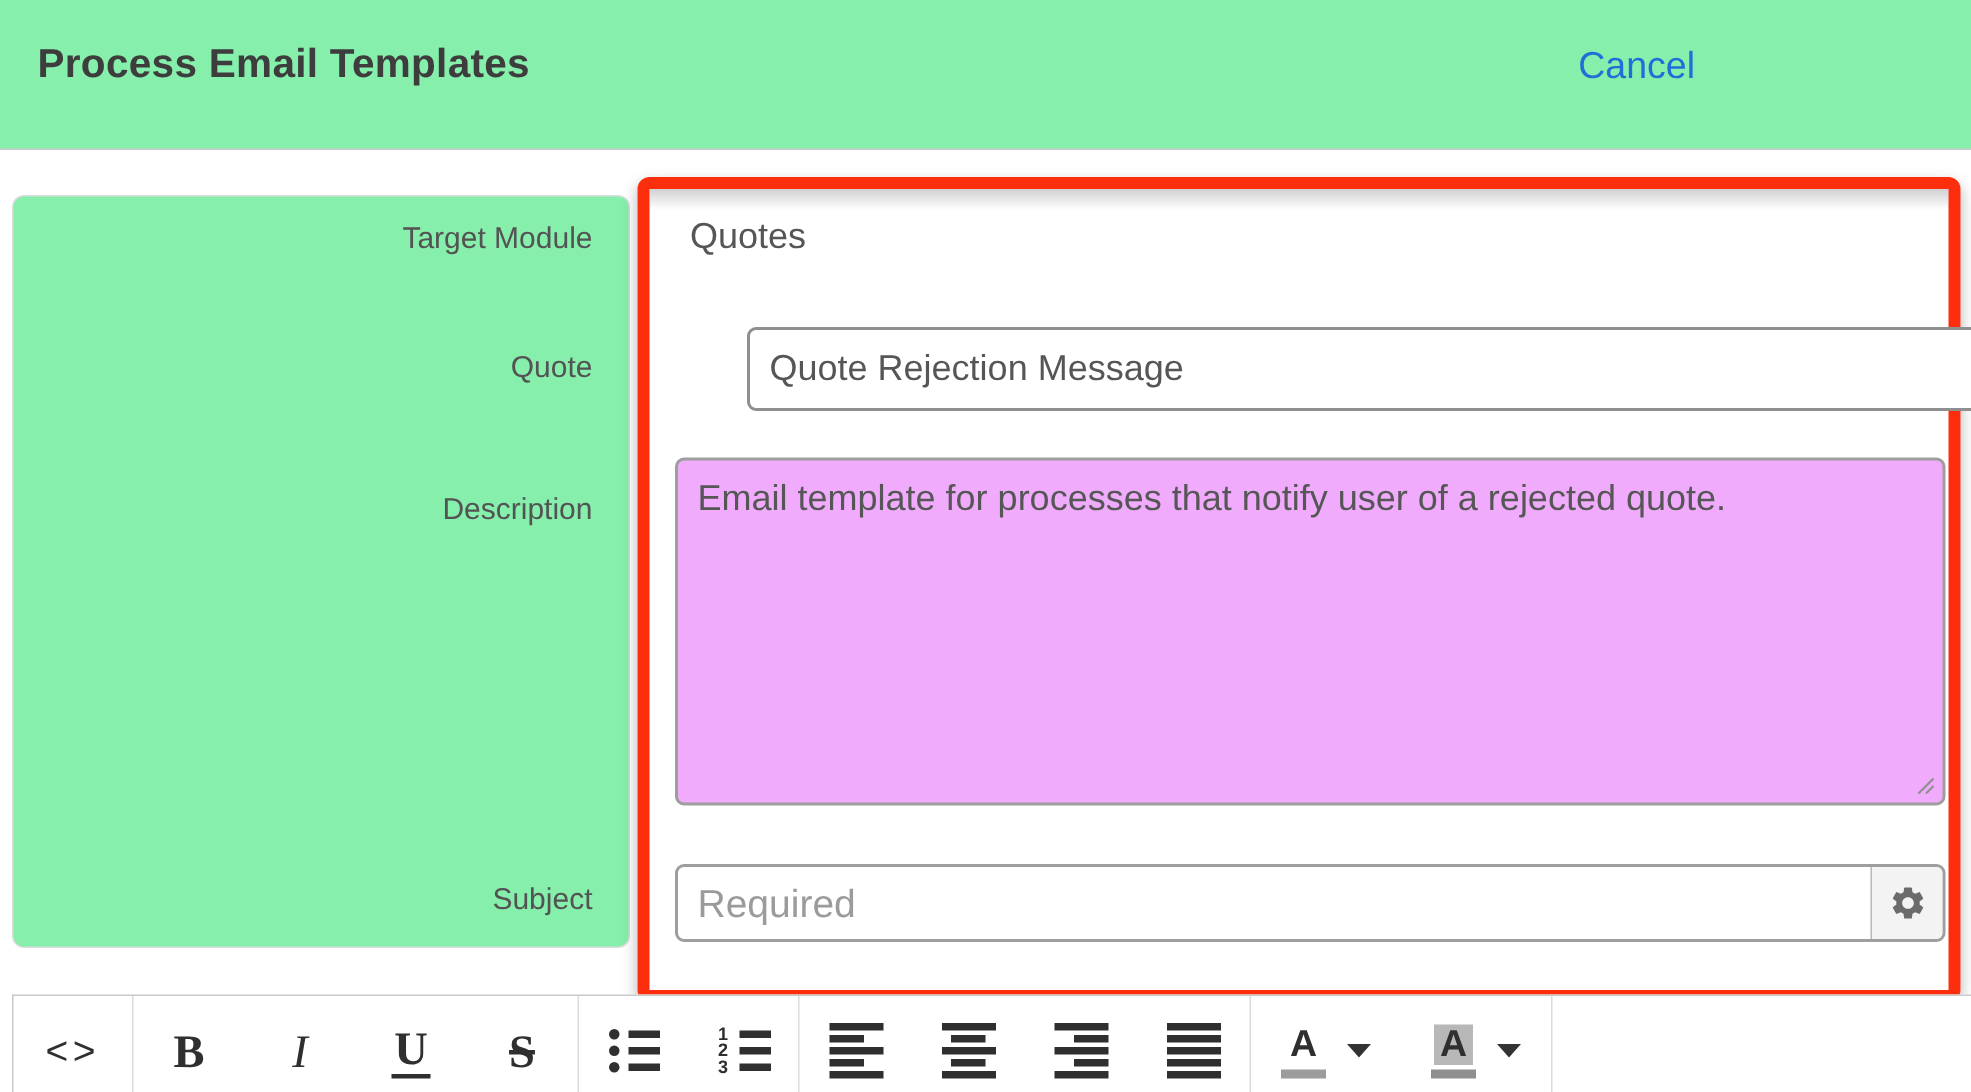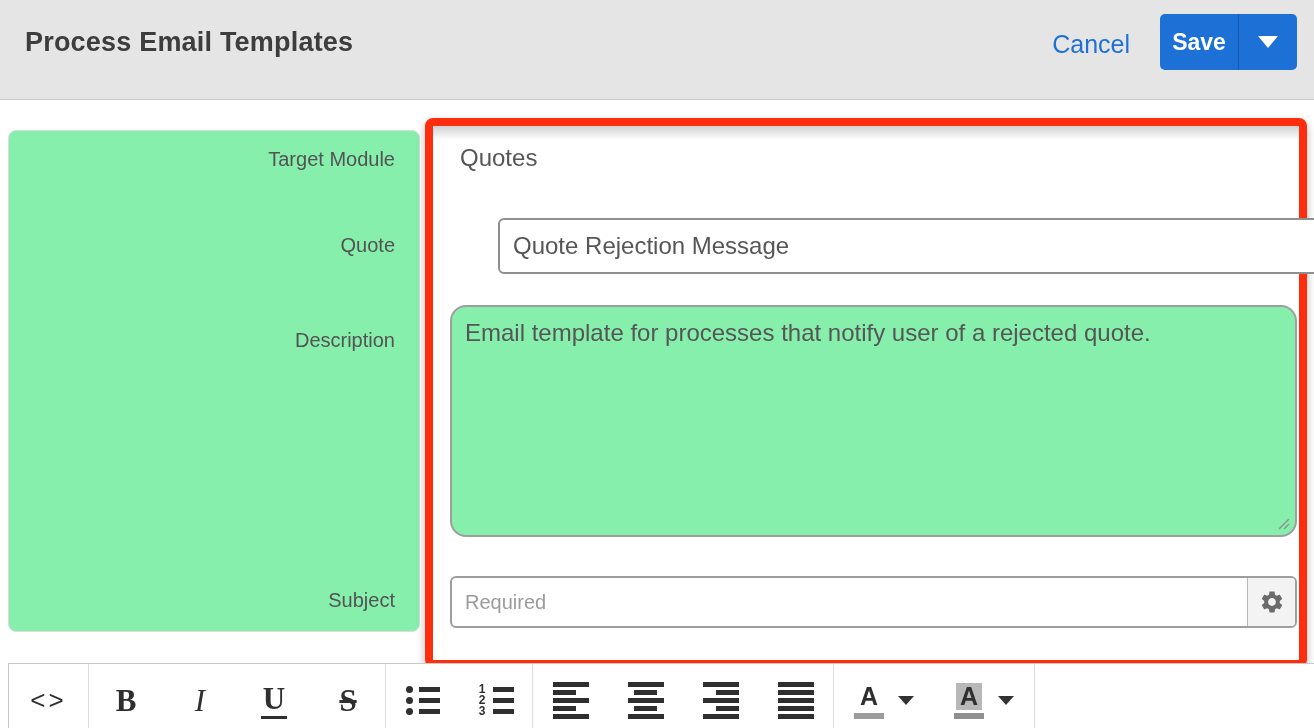--- a/index.html
+++ b/index.html
@@ -10,45 +10,45 @@
     --field-text:#565656;
     --border-gray:#9c9c9c;
   }
   *{box-sizing:border-box;margin:0;padding:0;}
   html,body{width:1314px;height:728px;}
   body{
     position:relative;overflow:hidden;background:#ffffff;
     font-family:"Liberation Sans",sans-serif;color:var(--ink);
   }
   
-  .header{position:absolute;left:0;top:0;width:1314px;height:100px;background:#e5e5e5;border-bottom:1px solid #c9c9c9;}
+  .header{position:absolute;left:0;top:0;width:1314px;height:100px;background:#86efac;border-bottom:1px solid #c9c9c9;}
   .page-title{position:absolute;left:25px;top:27px;font-size:27px;font-weight:bold;color:#3d3d3d;letter-spacing:.2px;}
   .cancel-link{position:absolute;right:184px;top:30px;font-size:25px;color:var(--link-blue);cursor:pointer;}
   .save-split{position:absolute;left:1160px;top:14px;width:137px;height:56px;background:var(--accent-blue);border-radius:5px;display:flex;overflow:hidden;cursor:pointer;}
   .save-main{width:79px;display:flex;align-items:center;justify-content:center;color:#fff;font-size:23px;font-weight:bold;border-right:1px solid rgba(0,0,0,0.18);}
   .save-caret{flex:1;display:flex;align-items:center;justify-content:center;}
   .caret-white{width:0;height:0;border-left:10px solid transparent;border-right:10px solid transparent;border-top:12px solid #ffffff;}
   
   .label-panel{position:absolute;left:8px;top:130px;width:412px;height:502px;background:#86efac;border:1px solid #dcdcdc;border-radius:8px;}
   .panel-label{position:absolute;right:24px;font-size:20px;color:#535353;white-space:nowrap;}
   .lbl-target{top:17px;}
   .lbl-name{top:103px;}
   .lbl-desc{top:198px;}
   .lbl-subject{top:458px;}
   
   .red-box{position:absolute;left:425px;top:118px;width:882px;height:550px;border:8px solid var(--highlight-red);border-radius:8px;box-shadow:0 4px 10px rgba(0,0,0,0.28);}
   .red-box .top-shade{position:absolute;left:0;top:0;right:0;height:14px;background:linear-gradient(rgba(0,0,0,0.18),rgba(0,0,0,0));pointer-events:none;}
   .target-value{position:absolute;left:27px;top:18px;font-size:24px;color:var(--field-text);}
   .name-input{position:absolute;left:17px;top:92px;width:847px;height:56px;border:2px solid #8f8f8f;border-radius:6px;padding:0 13px;font-family:"Liberation Sans",sans-serif;font-size:24px;color:var(--field-text);background:#fff;outline:none;margin-left:48px;}
   .desc-wrap{position:absolute;left:17px;top:179px;width:847px;height:232px;}
-  .desc-textarea{width:100%;height:100%;border:2px solid #9e9e9e;border-radius:16px;padding:10px 13px;font-family:"Liberation Sans",sans-serif;font-size:24px;line-height:32px;color:var(--field-text);background:#86efac;resize:none;outline:none;display:block;}
+  .desc-textarea{width:100%;height:100%;border:2px solid #9e9e9e;border-radius:6px;padding:10px 13px;font-family:"Liberation Sans",sans-serif;font-size:24px;line-height:32px;color:var(--field-text);background:#f0abfc;resize:none;outline:none;display:block;}
   .resize-handle{position:absolute;right:7px;bottom:7px;width:13px;height:13px;cursor:nwse-resize;}
   
   .subject-group{position:absolute;left:450px;top:576px;width:847px;height:52px;display:flex;border:2px solid #9e9e9e;border-radius:6px;background:#fff;overflow:hidden;}
-  .subject-input{flex:1;border:none;outline:none;padding:0 13px;font-family:"Liberation Sans",sans-serif;font-size:20px;color:var(--field-text);background:transparent;}
+  .subject-input{flex:1;border:none;outline:none;padding:0 13px;font-family:"Liberation Sans",sans-serif;font-size:26px;color:var(--field-text);background:transparent;}
   .subject-input::placeholder{color:#9b9b9b;opacity:1;}
   .gear-btn{width:48px;background:#f3f3f3;border:none;border-left:1px solid #b9b9b9;display:flex;align-items:center;justify-content:center;cursor:pointer;}
   
   .toolbar{position:absolute;left:8px;top:663px;width:1306px;height:74px;background:#fff;border-top:1px solid #c9c9c9;border-left:1px solid #c9c9c9;display:flex;align-items:center;}
   .tb-sep{width:1px;align-self:stretch;background:#dcdcdc;}
   .tb-btn{height:100%;display:flex;align-items:center;justify-content:center;cursor:pointer;background:transparent;border:none;}
   .w-code{width:79px;}
   .w-letter{width:74px;}
   .w-list{width:73px;}
   .w-align{width:75px;}
@@ -78,26 +78,20 @@
   .bc-letter{background:#b8b8b8;}
   .bc-bar{background:#8f8f8f;}
   .caret-dark{width:0;height:0;border-left:8px solid transparent;border-right:8px solid transparent;border-top:9px solid #333333;}
 </style>
 </head>
 <body>
 
 <div class="header">
   <div class="page-title">Process Email Templates</div>
   <a class="cancel-link">Cancel</a>
-  <div class="save-split">
-    <div class="save-main">Save</div>
-    <div class="save-caret">
-      <span class="caret-white"></span>
-    </div>
-  </div>
 </div>
 
 <div class="label-panel">
   <div class="panel-label lbl-target">Target Module</div>
   <div class="panel-label lbl-name">Quote</div>
   <div class="panel-label lbl-desc">Description</div>
   <div class="panel-label lbl-subject">Subject</div>
 </div>
 
 <div class="red-box">

